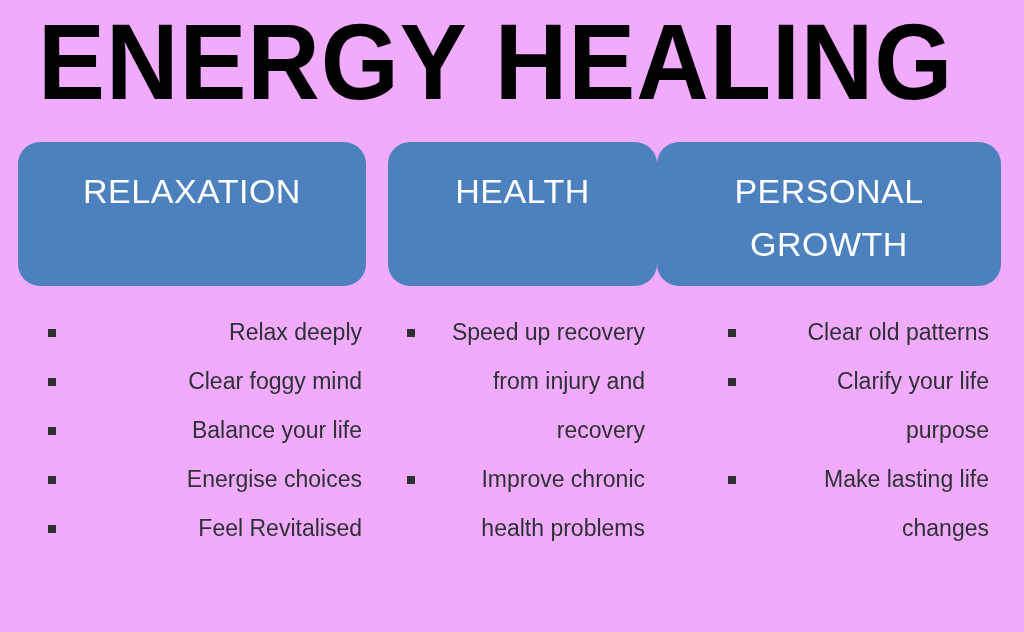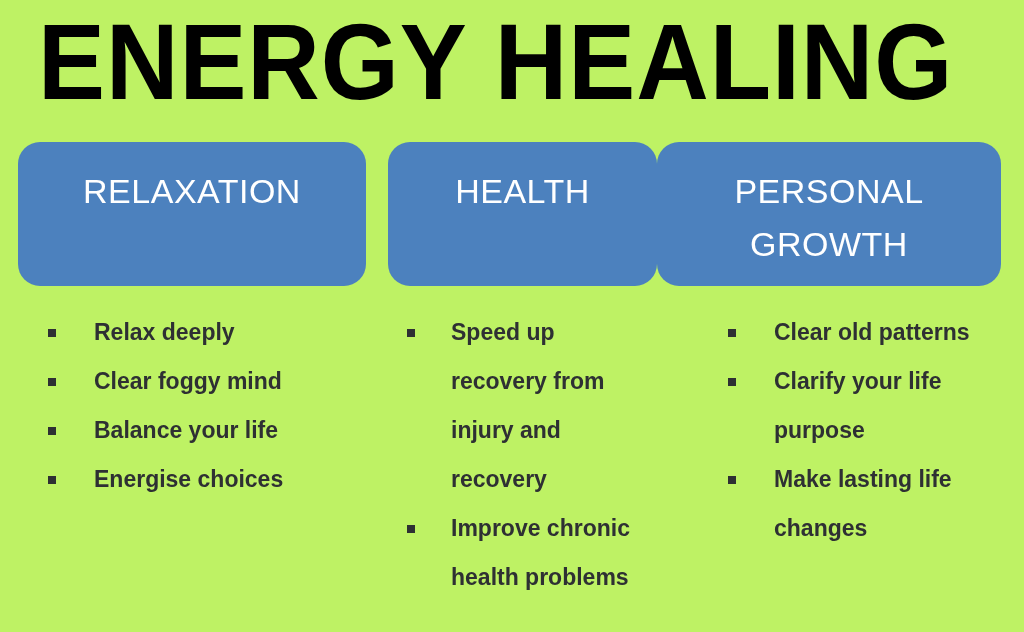--- a/index.html
+++ b/index.html
@@ -7,21 +7,21 @@
     padding: 0;
     background: #ffffff;
   }
   body {
     font-family: "Liberation Sans", sans-serif;
   }
   #slide {
     position: relative;
     width: 1024px;
     height: 632px;
-    background: #bef264;
+    background: #f0abfc;
     overflow: hidden;
   }
 
   
   #title {
     position: absolute;
     left: 38px;
     top: 2px;
     width: 960px;
     height: 120px;
@@ -71,21 +71,22 @@
     margin: 0;
     padding: 0;
   }
   .bullet-item {
     position: relative;
     padding-left: 52px;
     color: #2E3033;
     font-family: "Liberation Sans", sans-serif;
     font-size: 23px;
     line-height: 49px;
-    font-weight: bold;
+    font-weight: normal;
+    text-align: right;
   }
   .bullet-item .marker {
     position: absolute;
     left: 6px;
     top: 21px;
     width: 8px;
     height: 8px;
     background: #2E3033;
   }
   .bullet-item .btext {
@@ -128,20 +129,24 @@
         <span class="btext">Clear foggy mind</span>
       </li>
       <li class="bullet-item">
         <span class="marker"></span>
         <span class="btext">Balance your life</span>
       </li>
       <li class="bullet-item">
         <span class="marker"></span>
         <span class="btext">Energise choices</span>
       </li>
+      <li class="bullet-item">
+        <span class="marker"></span>
+        <span class="btext">Feel Revitalised</span>
+      </li>
     </ul>
   </div>
 
   <div class="col" id="col-health">
     <ul class="bullet-list">
       <li class="bullet-item">
         <span class="marker"></span>
         <span class="btext">Speed up recovery from injury  and recovery</span>
       </li>
       <li class="bullet-item">

